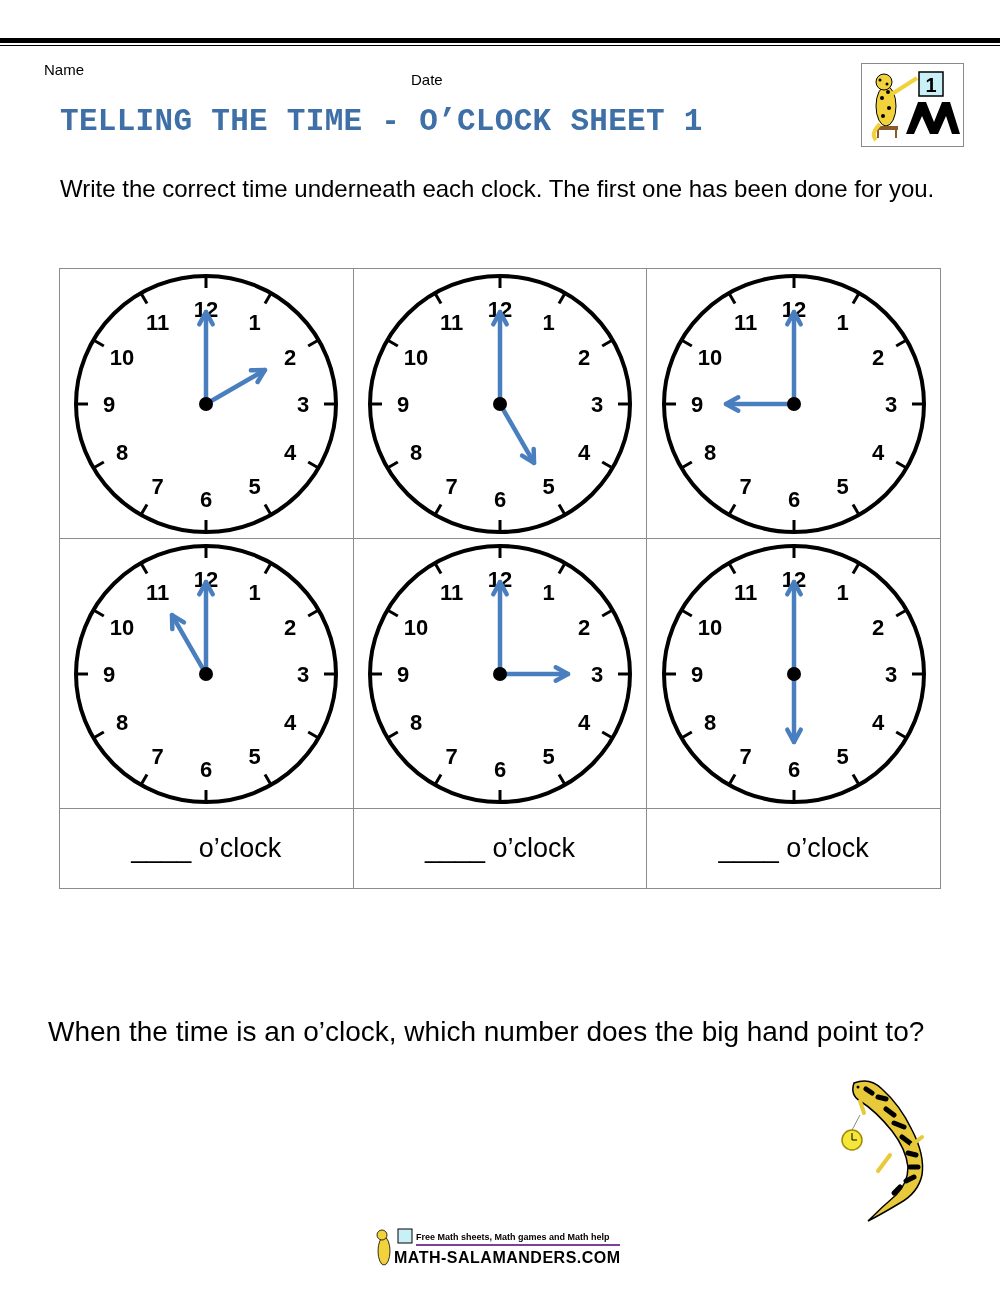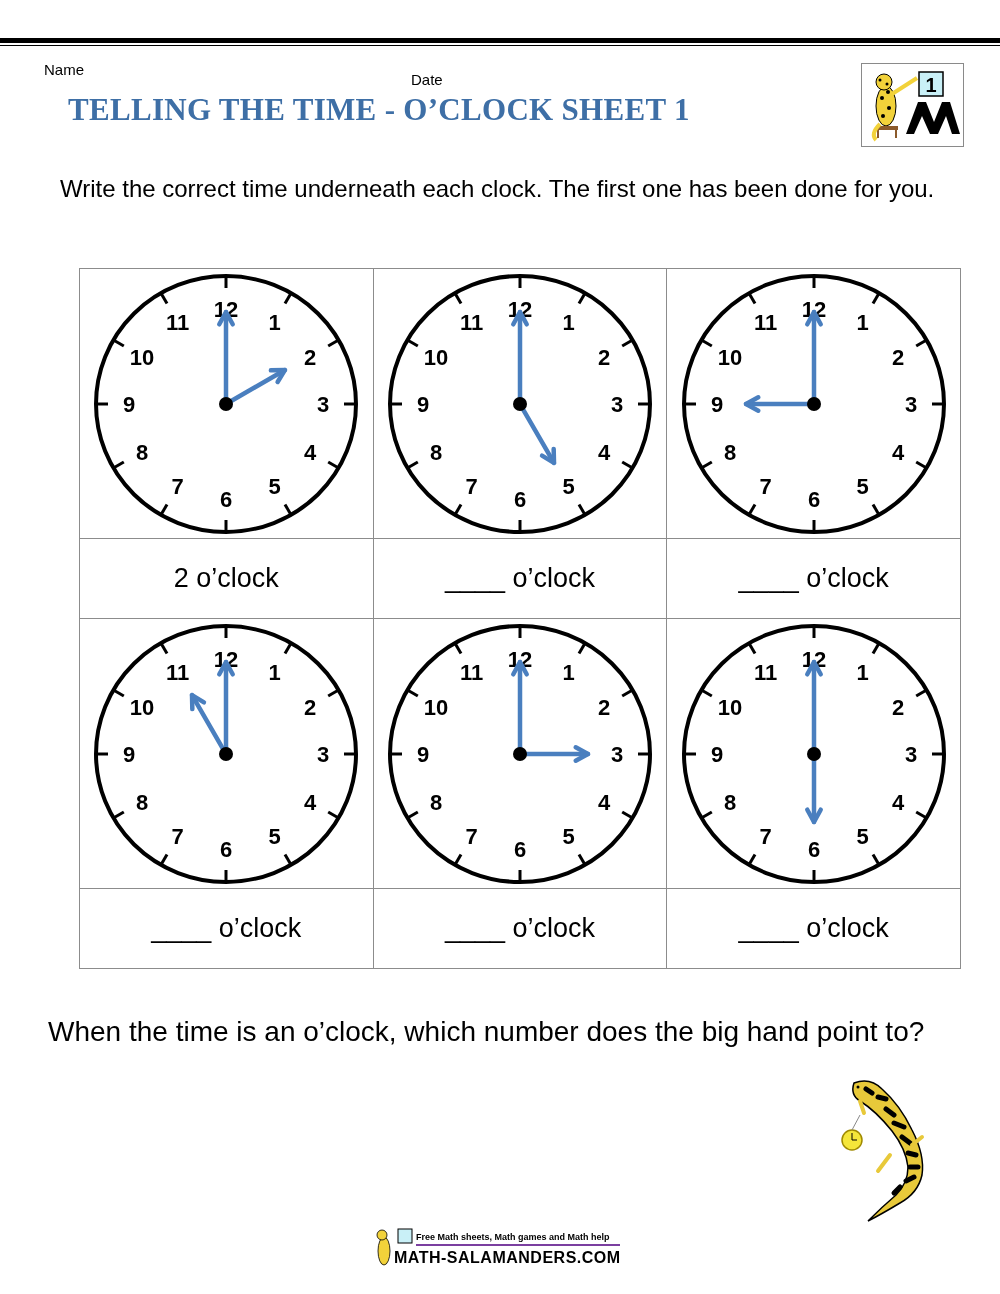--- a/index.html
+++ b/index.html
@@ -5,29 +5,29 @@
   * { box-sizing: border-box; margin: 0; padding: 0; }
   html, body { width: 1000px; height: 1294px; background: #ffffff; overflow: hidden; }
   body { position: relative; font-family: "Liberation Sans", sans-serif; color: #000; }
 
   .top-rule { position: absolute; left: 0; top: 38px; width: 1000px; height: 5px; background: #000; }
   .top-rule2 { position: absolute; left: 0; top: 45px; width: 1000px; height: 1px; background: #000; }
 
   .name-label { position: absolute; left: 44px; top: 61px; font-size: 15px; }
   .date-label { position: absolute; left: 411px; top: 71px; font-size: 15px; }
 
-  .title { position: absolute; left: 60px; top: 92px; font-family: Liberation Serif, serif;
-           font-size: 31px; color: #3e6fa6; letter-spacing: 0.3px; margin-left: 8px; }
+  .title { position: absolute; left: 60px; top: 104px; font-family: Liberation Mono, monospace;
+           font-size: 31px; color: #3e6fa6; letter-spacing: 0.3px; }
 
   .logo-box { position: absolute; left: 861px; top: 63px; width: 103px; height: 84px;
               border: 1.5px solid #8a8a8a; background: #fff; }
 
   .instructions { position: absolute; left: 60px; top: 168px; width: 880px; font-size: 24px; line-height: 42px; }
 
-  table.grid { position: absolute; left: 59px; top: 268px; width: 882px; border-collapse: collapse; margin-left: 20px; }
+  table.grid { position: absolute; left: 59px; top: 268px; width: 882px; border-collapse: collapse; }
   table.grid td { border: 1.5px solid #8c8c8c; width: 294px; text-align: center; vertical-align: middle; padding: 0; }
   tr.clock-row td { height: 270px; }
   tr.answer-row td { height: 80px; font-size: 27px; }
   .clock-svg { display: block; margin: 0 auto; }
 
   .question { position: absolute; left: 48px; top: 1016px; font-size: 28px; }
 
   .salamander { position: absolute; left: 830px; top: 1075px; }
   .footer-logo { position: absolute; left: 370px; top: 1218px; margin-top: 7px; }
 </style>
@@ -164,25 +164,20 @@
             <line x1="-59.00000000000005" y1="-100.45894683899485" x2="-65.00000000000006" y2="-110.85125168440811" stroke="#000" stroke-width="3"></line>
             <text x="-48.50000000000004" y="-74.27241335952165" text-anchor="middle" font-family="Liberation Sans, sans-serif" font-size="22" font-weight="bold" fill="#000">11</text>
             <line x1="0" y1="0" x2="0" y2="-92" stroke="#4a7fbf" stroke-width="4.5" stroke-linecap="round"></line>
             <polyline points="6.711957540458842,-79.71384413353478 0,-92 -6.711957540458842,-79.71384413353478" fill="none" stroke="#4a7fbf" stroke-width="4.5" stroke-linecap="round" stroke-linejoin="round"></polyline>
             <line x1="0" y1="0" x2="-68" y2="1.2491397351303002e-14" stroke="#4a7fbf" stroke-width="4.5" stroke-linecap="round"></line>
             <polyline points="-55.713844133534785,-6.711957540458832 -68,1.2491397351303002e-14 -55.71384413353478,6.711957540458852" fill="none" stroke="#4a7fbf" stroke-width="4.5" stroke-linecap="round" stroke-linejoin="round"></polyline>
             <circle cx="0" cy="0" r="7" fill="#000"></circle>
           </svg>
         </td>
   </tr>
-  <tr class="answer-row">
-    <td>2 o’clock</td>
-    <td>____ o’clock</td>
-    <td>____ o’clock</td>
-  </tr>
   <tr class="clock-row">
     <td>
           <svg class="clock-svg" width="270" height="260" viewBox="-135 -130 270 260">
             <ellipse cx="0" cy="0" rx="130" ry="128" fill="#fff" stroke="#000" stroke-width="4"></ellipse>
             <line x1="0" y1="-116" x2="0" y2="-128" stroke="#000" stroke-width="3"></line>
             <text x="0" y="-87" text-anchor="middle" font-family="Liberation Sans, sans-serif" font-size="22" font-weight="bold" fill="#000">12</text>
             <line x1="58.99999999999999" y1="-100.45894683899489" x2="64.99999999999999" y2="-110.85125168440815" stroke="#000" stroke-width="3"></line>
             <text x="48.49999999999999" y="-74.27241335952168" text-anchor="middle" font-family="Liberation Sans, sans-serif" font-size="22" font-weight="bold" fill="#000">1</text>
             <line x1="102.19099764656376" y1="-58.000000000000014" x2="112.58330249197702" y2="-64.00000000000001" stroke="#000" stroke-width="3"></line>
             <text x="84.00446416709055" y="-39.50000000000001" text-anchor="middle" font-family="Liberation Sans, sans-serif" font-size="22" font-weight="bold" fill="#000">2</text>

